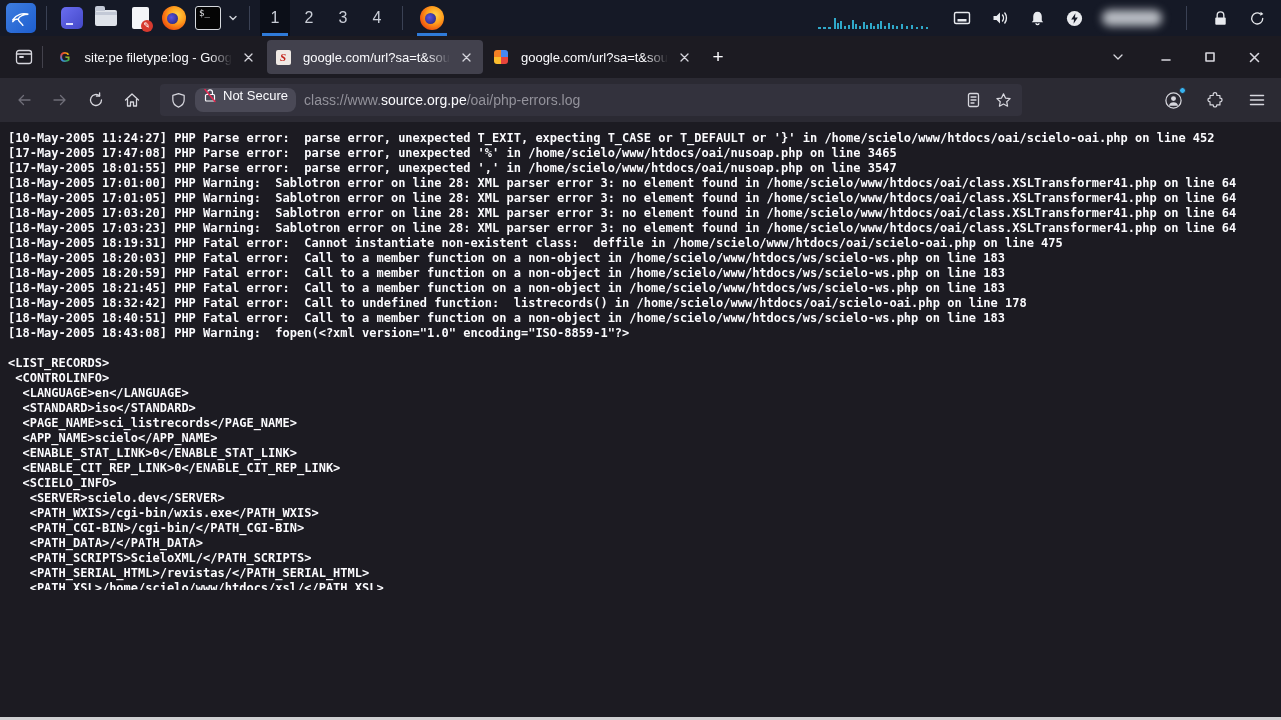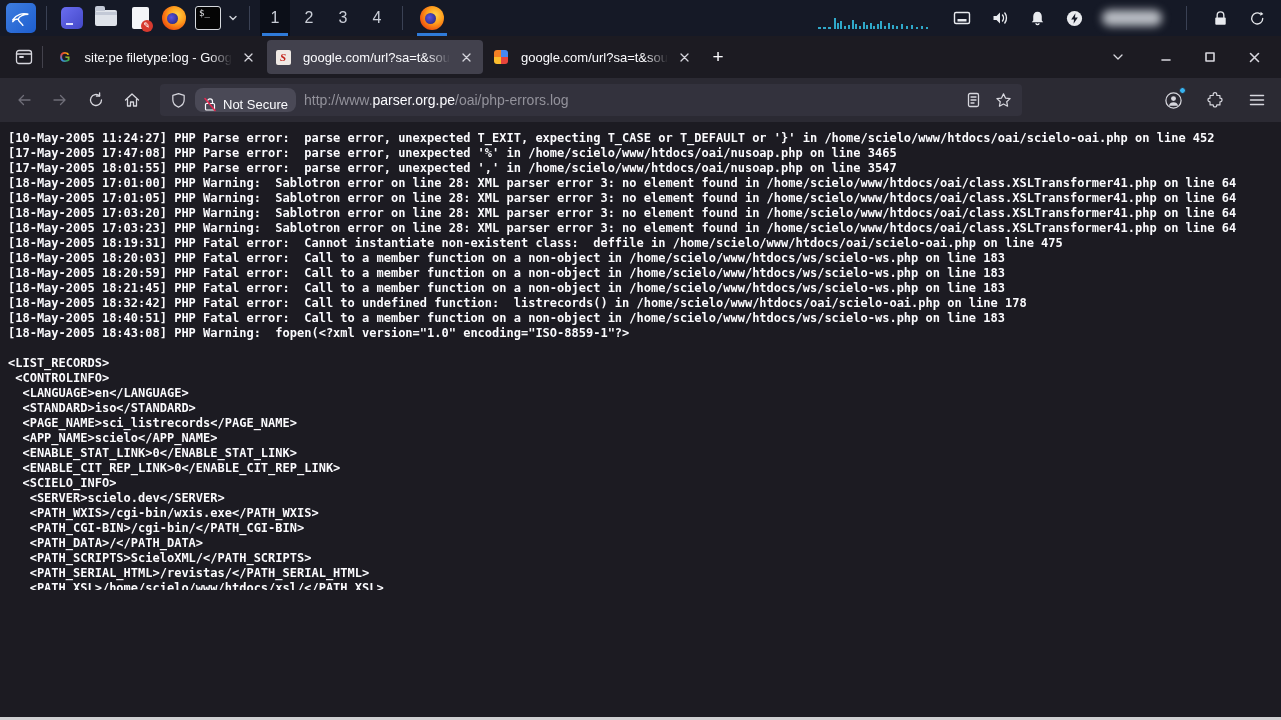--- a/index.html
+++ b/index.html
@@ -71,21 +71,21 @@
   .newtab { width:30px; height:30px; display:flex; align-items:center; justify-content:center;
     color:#fbfbfe; font-size:19px; font-weight:300; cursor:pointer; }
   .win-controls { display:flex; align-items:center; gap:14px; margin-left:18px; padding-right:4px; }
   .wc { width:30px; height:26px; display:flex; align-items:center; justify-content:center; cursor:pointer; }
   .alltabs { margin-left:auto; width:30px; height:30px; display:flex; align-items:center; justify-content:center; cursor:pointer; }
   
   .toolbar { height:44px; background:#2b2a33; display:flex; align-items:center; padding:0 8px; gap:4px; }
   .nav-btn { width:32px; height:32px; border-radius:4px; display:flex; align-items:center; justify-content:center; cursor:pointer; flex:0 0 auto; }
   .urlbar { margin-left:8px; width:862px; height:32px; background:#33323d; border-radius:4px;
     display:flex; align-items:center; padding:0 10px; gap:8px; }
-  .sec-chip { height:24px; background:#4a4956; border-radius:8px; display:flex; align-items:flex-end;
+  .sec-chip { height:24px; background:#4a4956; border-radius:8px; display:flex; align-items:flex-start;
     gap:6px; padding:0 8px; cursor:pointer; }
   .sec-chip span { font-size:13px; color:#fbfbfe; white-space:nowrap; }
   .url-text { font-size:14px; white-space:nowrap; overflow:hidden; flex:1; }
   .url-text .dim { color:#93929b; }
   .url-text .host { color:#fbfbfe; }
   .urlbar-icons { display:flex; align-items:center; gap:14px; flex:0 0 auto; }
   .toolbar-right { margin-left:auto; display:flex; align-items:center; gap:10px; }
   .acct { position:relative; }
   .acct .dot { position:absolute; top:3px; right:3px; width:7px; height:7px; border-radius:50%;
     background:#36b3f1; border:1.5px solid #2b2a33; }
@@ -300,21 +300,21 @@
       <path d="M9 1.8 L15 3.6 V8.2 C15 11.8 12.6 14.6 9 16 C5.4 14.6 3 11.8 3 8.2 V3.6 Z"></path>
     </svg>
     <div class="sec-chip">
       <svg width="14" height="15" viewBox="0 0 14 15">
         <rect x="2.5" y="6.5" width="9" height="6.5" rx="1" fill="none" stroke="#fbfbfe" stroke-width="1.2"></rect>
         <path d="M4.5 6.5 V4.5 C4.5 3 5.6 1.8 7 1.8 C8.4 1.8 9.5 3 9.5 4.5 V6.5" fill="none" stroke="#fbfbfe" stroke-width="1.2"></path>
         <path d="M2 1.5 L12 13.5" stroke="#e22850" stroke-width="1.6" stroke-linecap="round"></path>
       </svg>
       <span>Not Secure</span>
     </div>
-    <div class="url-text"><span class="dim">http://www.</span><span class="host">parser.org.pe</span><span class="dim">/oai/php-errors.log</span></div>
+    <div class="url-text"><span class="dim">class://www.</span><span class="host">source.org.pe</span><span class="dim">/oai/php-errors.log</span></div>
     <div class="urlbar-icons">
       <svg class="ic" width="15" height="16" viewBox="0 0 15 16">
         <rect x="2.5" y="1.5" width="10" height="13" rx="1.5"></rect>
         <path d="M5 5 H10 M5 8 H10 M5 11 H8"></path>
       </svg>
       <svg class="ic" width="17" height="17" viewBox="0 0 18 18">
         <path d="M9 2 L11.1 6.4 L16 7 L12.4 10.3 L13.3 15 L9 12.7 L4.7 15 L5.6 10.3 L2 7 L6.9 6.4 Z"></path>
       </svg>
     </div>
   </div>

